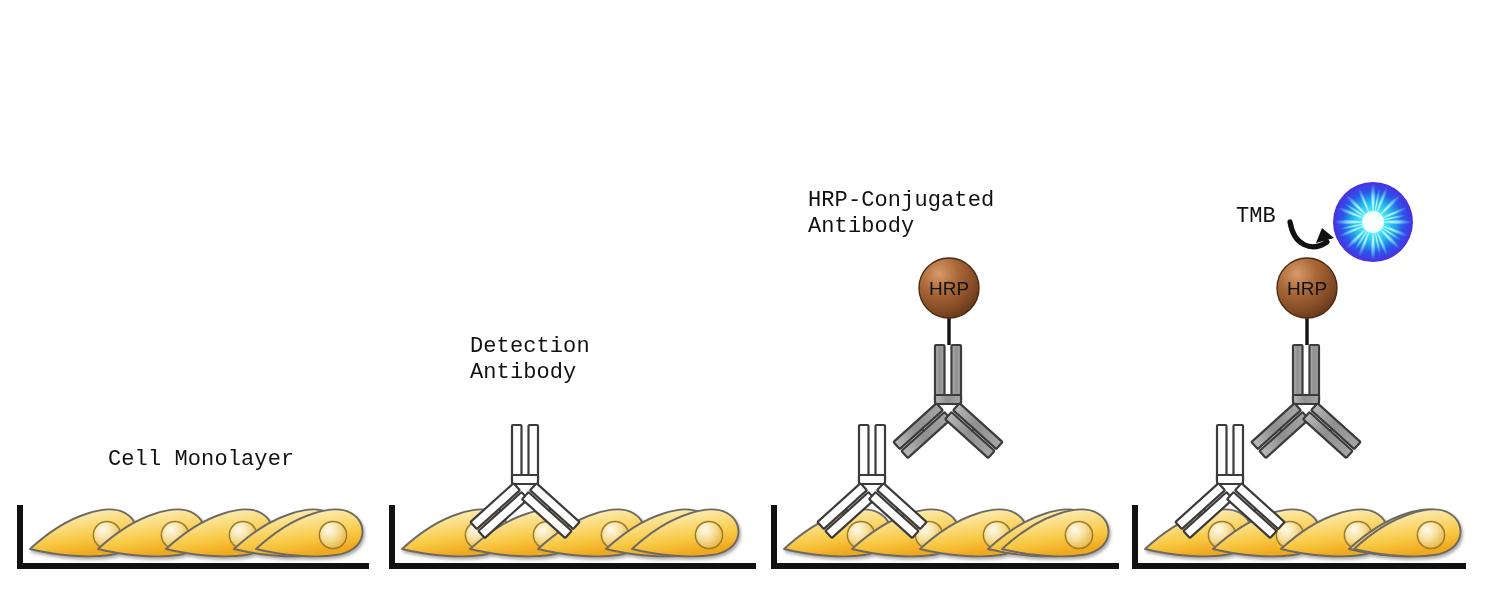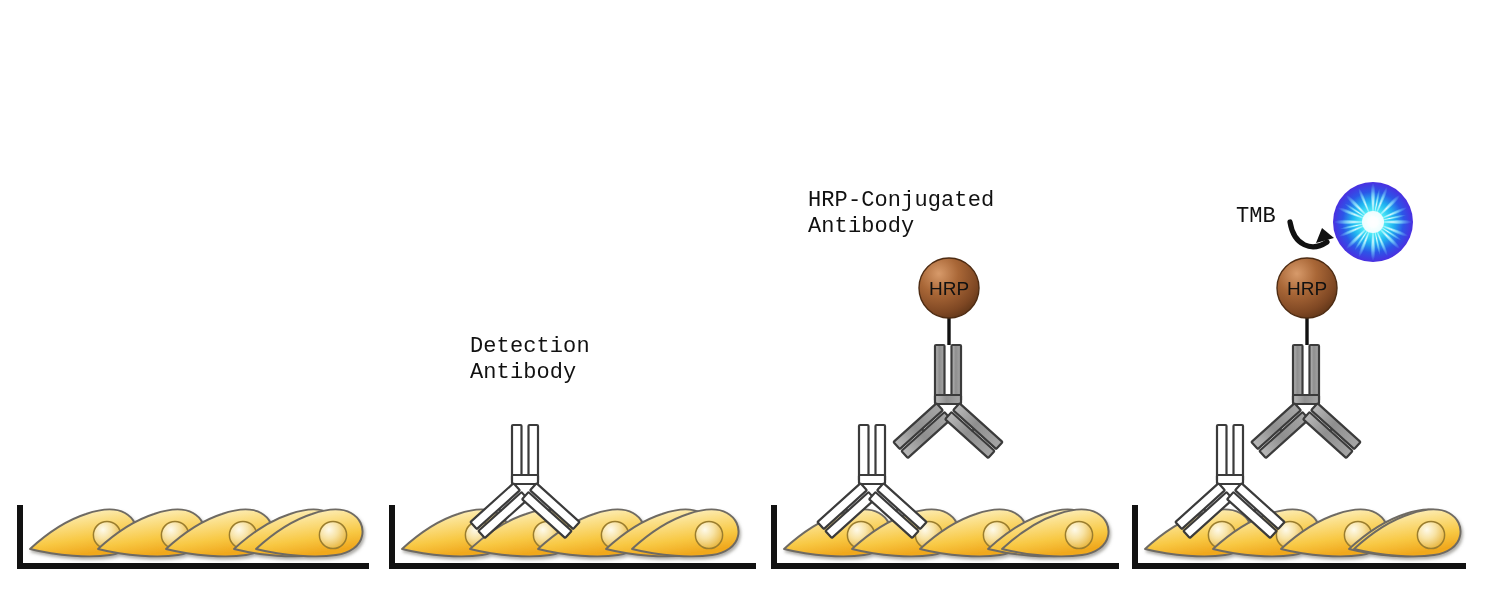--- a/index.html
+++ b/index.html
@@ -258,20 +258,21 @@
                 <polygon points="0,0 -1.8,-34 1.8,-34"></polygon>
               </g>
           </g>
           <circle cx="0" cy="0" r="11" fill="#ffffff" opacity="0.92"></circle>
           <circle cx="0" cy="0" r="5.5" fill="#ffffff"></circle>
         </g>
       </g>
     </g>
   </svg>
 
+  <div class="label" style="left:108px;top:447px;">Cell Monolayer</div>
 
   <div class="label" style="left:470px;top:334px;">Detection
 Antibody</div>
 
   <div class="label" style="left:808px;top:188px;">HRP-Conjugated
 Antibody</div>
 
   <div class="label" style="left:1236px;top:204px;">TMB</div>
 
 </div>

